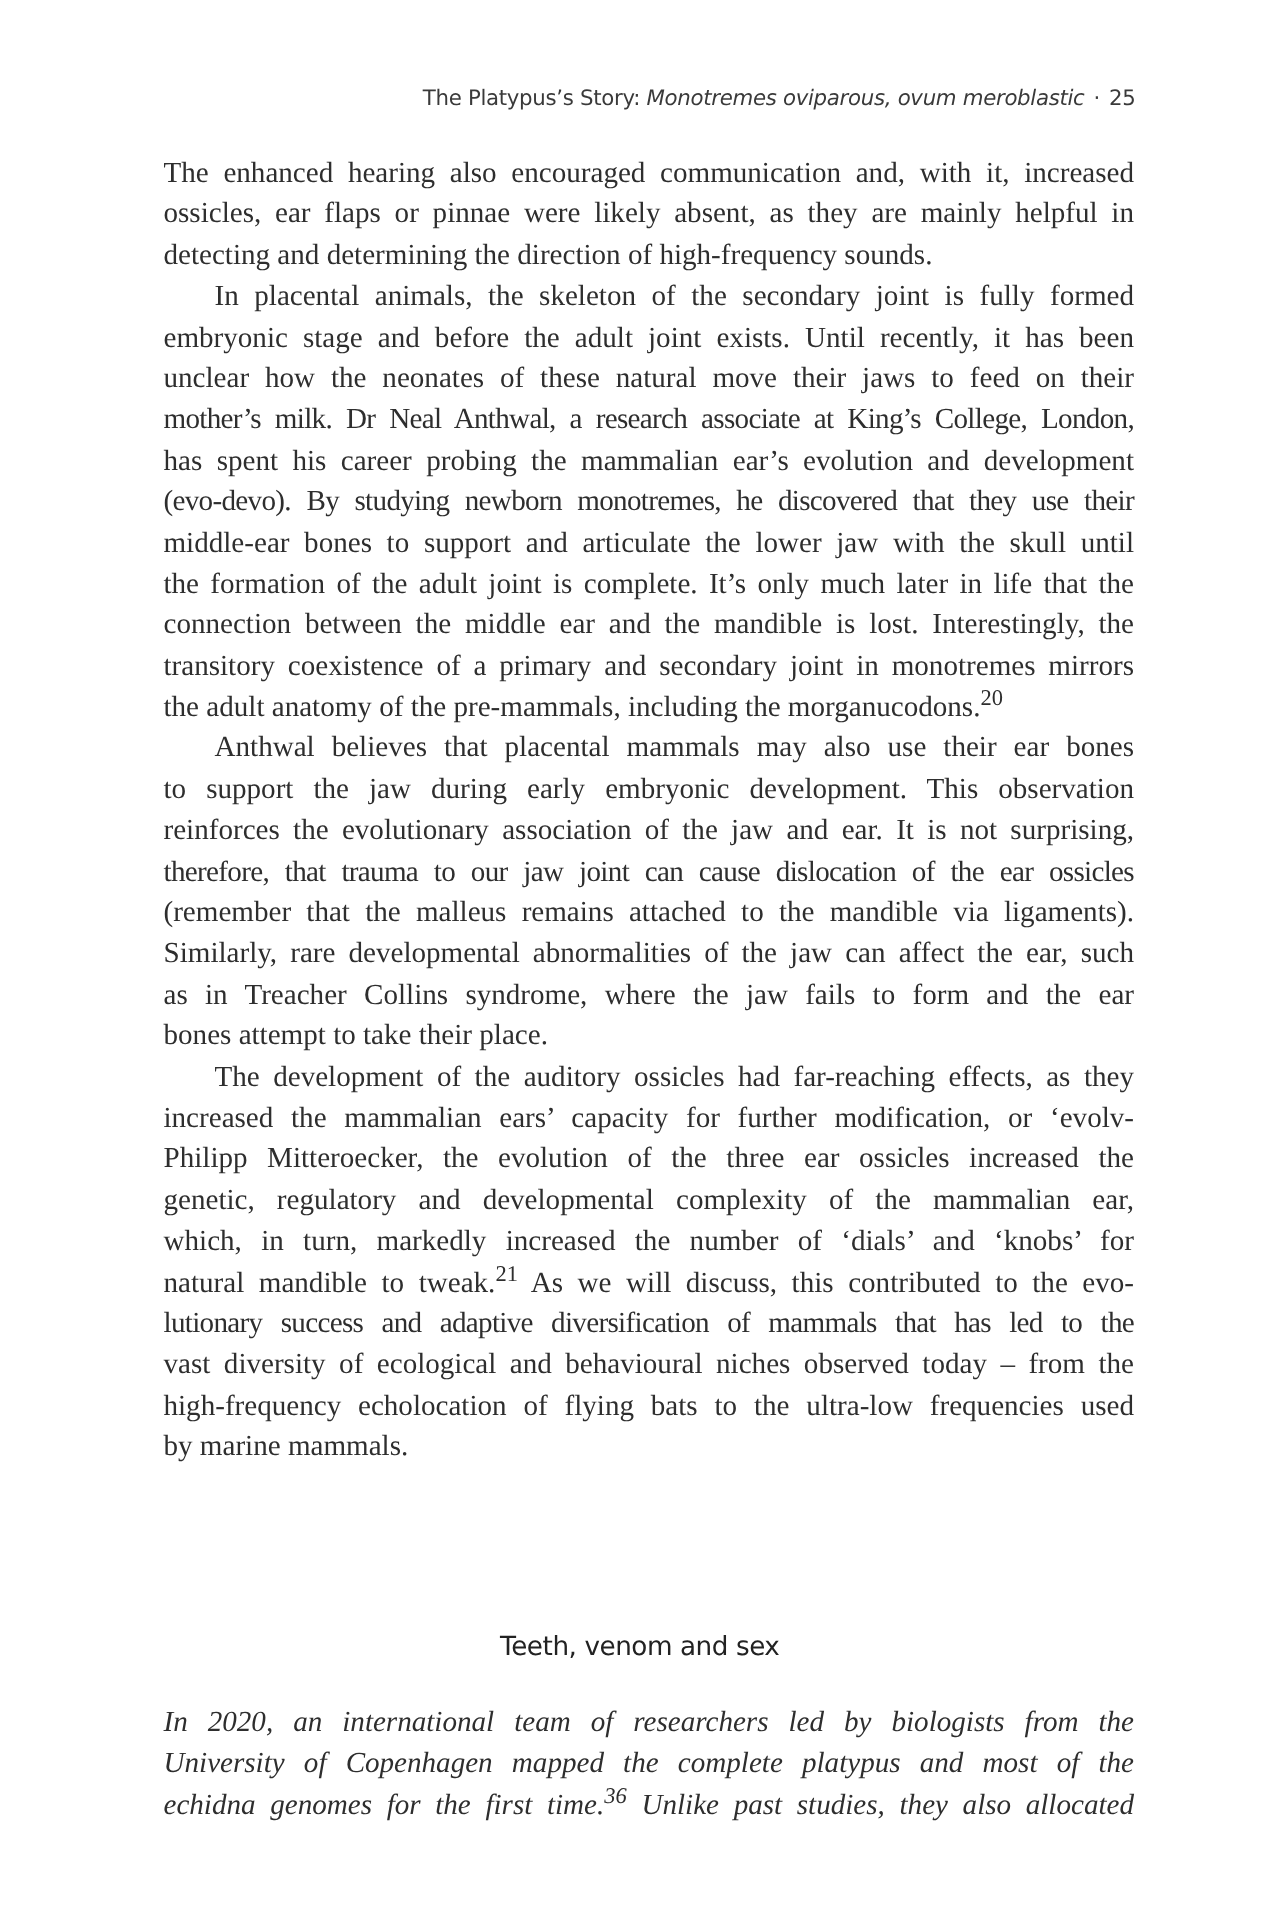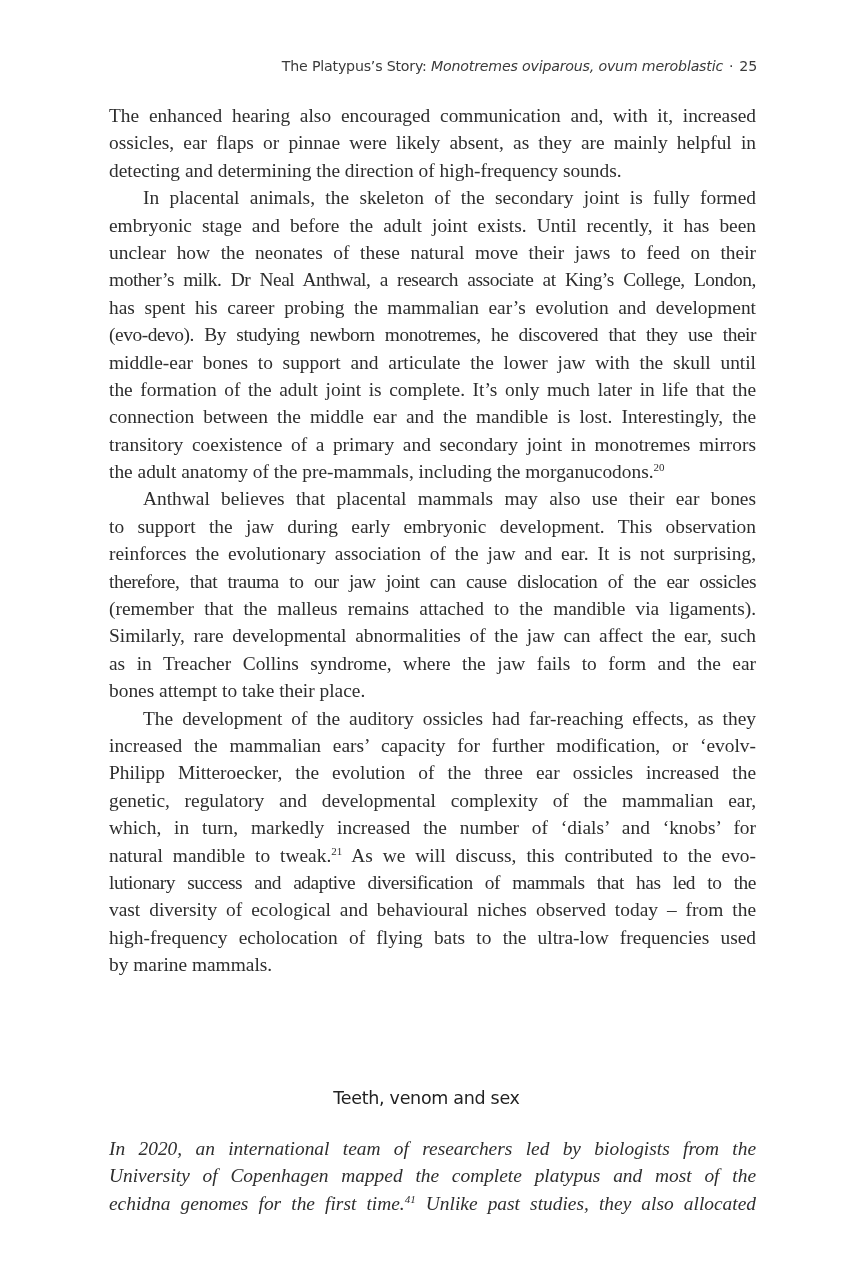--- a/index.html
+++ b/index.html
@@ -12,21 +12,21 @@
   .header .it { font-style:italic;margin-top:23px; }
   .header .dot { margin:0 6px; }
   .body-text {
     position:absolute; left:109px; width:647px; top:102px;
     font-family:"Liberation Serif", serif; font-size:19.4px; line-height:27.4px; color:#2e2e2e;
   }
   .line { display:block; text-align:justify; text-align-last:justify; white-space:nowrap; height:27.4px; overflow:visible; }
   .line.last { text-align-last:left; }
   .line.indent { padding-left:34px; }
   .line.tight { letter-spacing:-0.45px; word-spacing:-0.5px; }
-  sup { font-size:11px; line-height:0; vertical-align:7px; }
+  sup { font-size:15px; line-height:0; vertical-align:7px; }
   .heading {
     position:absolute; top:1088px; left:0; width:853px; text-align:center;
     font-family:"DejaVu Sans", sans-serif; font-weight:normal; font-size:17.5px; color:#222; letter-spacing:-0.3px;
   }
   .body-text2 { top:1135px;font-style:italic; }
 </style>
 </head>
 <body>
 
 <div class="header">
@@ -79,15 +79,15 @@
     <span class="line last">by marine mammals.</span>
   </div>
 </div>
 
 <div class="heading">Teeth, venom and sex</div>
 
 <div class="body-text body-text2">
   <div>
     <span class="line">In 2020, an international team of researchers led by biologists from the</span>
     <span class="line">University of Copenhagen mapped the complete platypus and most of the</span>
-    <span class="line"><span>echidna genomes for the first time.</span><sup>41</sup><span style="white-space:pre"> </span><span>Unlike past studies, they also allocated</span></span>
+    <span class="line"><span>echidna genomes for the first time.</span><sup>36</sup><span style="white-space:pre"> </span><span>Unlike past studies, they also allocated</span></span>
   </div>
 </div>
 
 </body></html>

